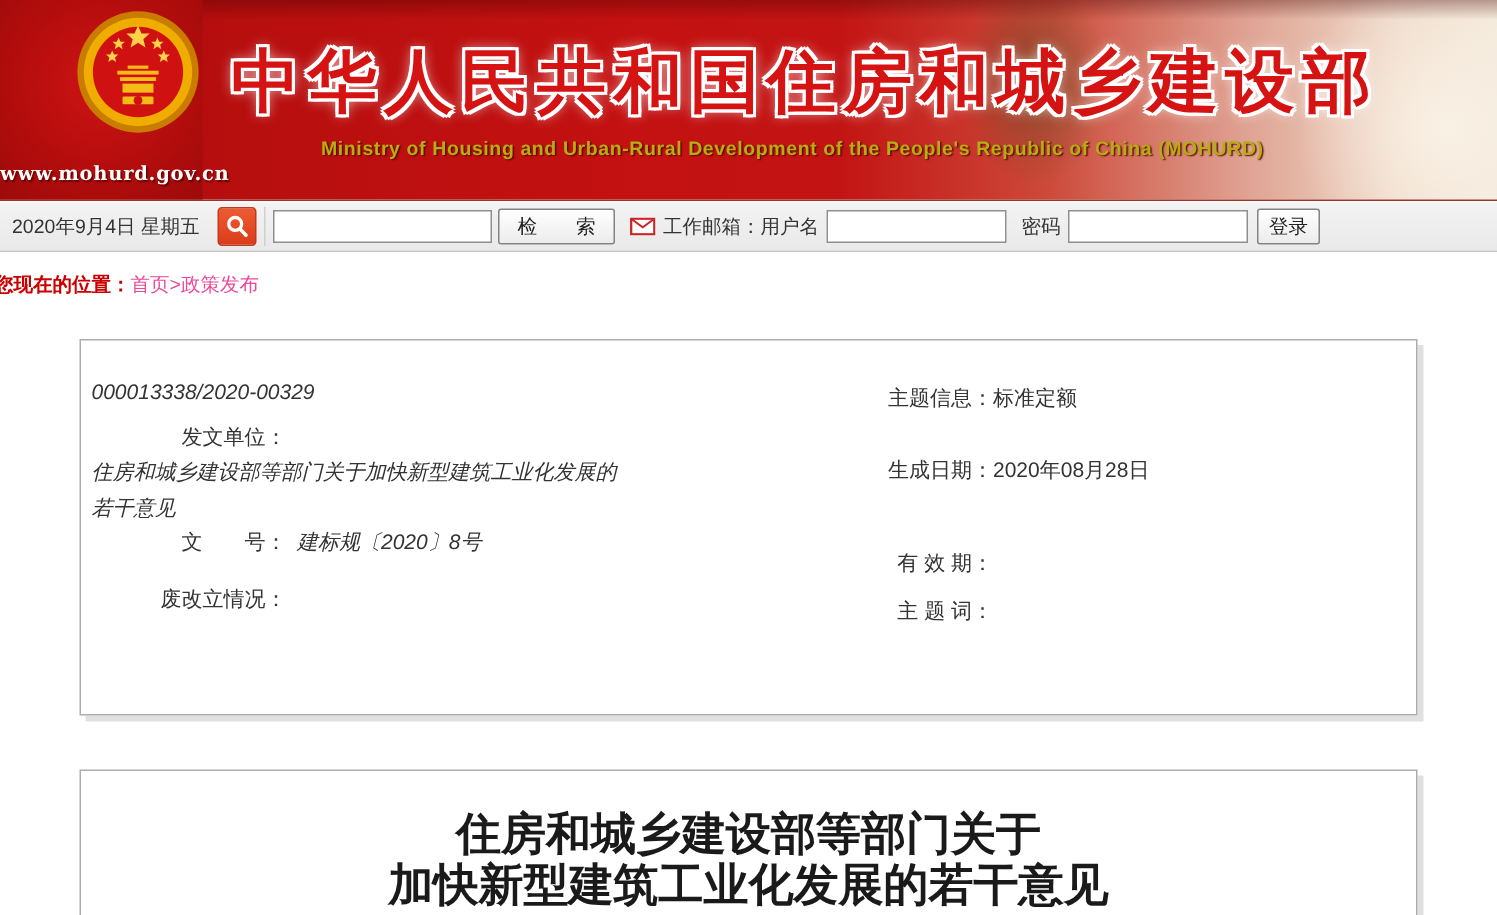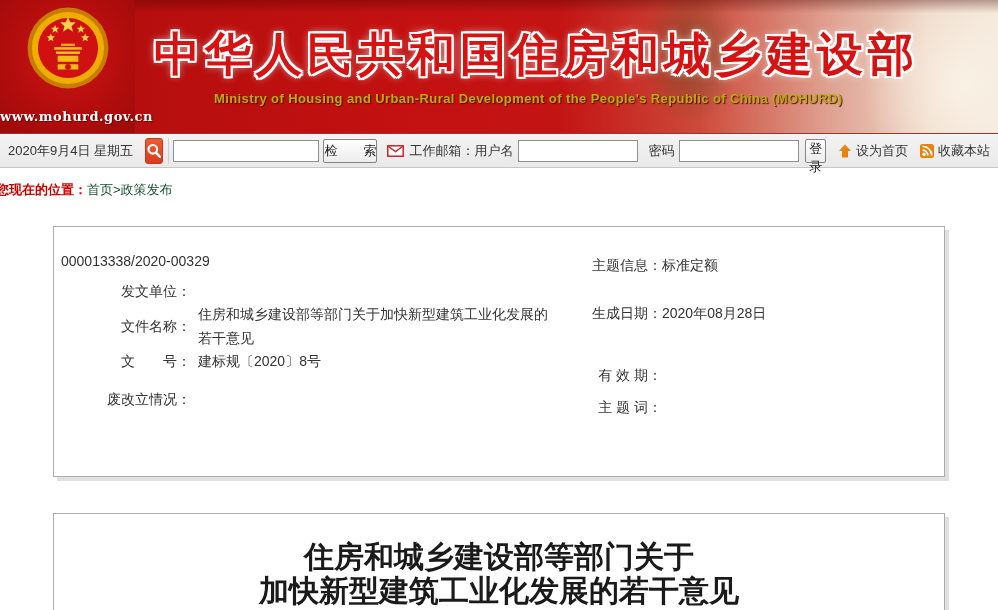--- a/index.html
+++ b/index.html
@@ -16,21 +16,21 @@
     background:
       linear-gradient(to bottom, rgba(70,0,0,0.35), rgba(70,0,0,0) 10%),
       radial-gradient(ellipse 70px 95px at 690px 55px, rgba(40,80,30,0.40), rgba(40,80,30,0) 72%),
       radial-gradient(ellipse 130px 140px at 965px 85px, rgba(250,242,230,0.95), rgba(250,242,230,0) 78%),
       linear-gradient(to right, #a30c0c 0px, #b60e0e 140px, #c41111 420px, #c31414 560px, #cd4a3a 700px, #dfa292 830px, #eed8c7 930px, #f2e8da 998px);
     border-bottom: 1px solid #9b342c;
   }
   .logo-panel {
     position: absolute; left: 0; top: 0; width: 135px; height: 133px;
     background: radial-gradient(circle at 50% 42%, #cf1414 0%, #b40d0d 55%, #9d0a0a 100%);
-    text-align: center;
+    text-align: right;
   }
   .logo-panel svg { margin-top: 5px; }
   .site-url {
     position: absolute; bottom: 9px; left: 0; width: 100%;
     color: #ffffff; font-weight: bold; font-size: 13px;
     font-family: "DejaVu Serif", "Liberation Serif", serif;
     letter-spacing: 0.5px; text-shadow: 1px 1px 1px rgba(80,0,0,0.8);
   }
   .title-cn {
     position: absolute; left: 154px; top: 24px;
@@ -78,33 +78,33 @@
     border: 1px solid #848484; border-radius: 2px;
     background: linear-gradient(to bottom, #ffffff, #ececec);
     font-size: 13px; color: #222; cursor: pointer;
   }
   .tb-right { margin-left: auto; display: flex; align-items: center; }
   .tb-right .icon { display: inline-flex; margin: 0 4px 0 12px; }
   .tb-link { color: #333; text-decoration: none; cursor: pointer; white-space: nowrap; }
   
   .breadcrumb { height: 58px; padding: 13px 0 0 0; font-size: 13px; margin-left: -4px; }
   .crumb-prefix { color: #cc0000; font-weight: bold; }
-  .crumb-path { color: #14532d; text-align: right; }
+  .crumb-path { color: #ec4899; text-align: right; }
   
   .card {
     width: 892px; margin-left: 53px; background: #fff;
     border: 1px solid #adadad; box-shadow: 4px 4px 0 rgba(0,0,0,0.12);
   }
   .meta-card { height: 251px; display: flex; font-size: 14px; }
   .meta-left { width: 500px; padding-top: 23px; }
   .m-row { display: flex; align-items: center; line-height: 23.5px; }
   .m-row.issuer { margin-top: 6px; }
   .m-row.status { margin-top: 14px; }
   .m-lbl { width: 137px; text-align: right; white-space: pre; flex-shrink: 0; }
-  .m-val { width: 356px; margin-left: 7px; }
+  .m-val { width: 356px; margin-left: 7px; font-style: italic; }
   .meta-right { position: relative; flex: 1; }
   .r-row { position: absolute; left: 24px; line-height: 23.5px; white-space: nowrap; }
   .r-lbl { display: inline-block; width: 84px; text-align: right; white-space: pre; }
   .r-row.topic { top: 27px; }
   .r-row.gen-date { top: 75px; }
   .r-row.validity { top: 137px; }
   .r-row.keywords { top: 169px; }
   
   .article-card { margin-top: 36px; height: 200px; padding-top: 26px; }
   .article-title { text-align: center; font-size: 30px; font-weight: bold; color: #1a1a1a; line-height: 34px; }
@@ -154,53 +154,35 @@
     <svg width="17" height="12" viewBox="0 0 17 12">
       <rect x="0.8" y="0.8" width="15.4" height="10.4" fill="#fff" stroke="#cc2222" stroke-width="1.5"></rect>
       <polyline points="1.2,1.2 8.5,6.6 15.8,1.2" fill="none" stroke="#cc2222" stroke-width="1.3"></polyline>
     </svg>
   </span>
   <span class="tb-label">工作邮箱：用户名</span>
   <input class="tb-input user-input" style="">
   <span class="tb-label pass-label">密码</span>
   <input type="password" class="tb-input pass-input" style="">
   <button class="login-btn">登录</button>
-  <div class="tb-right">
-    <span class="icon">
-      <svg width="14" height="14" viewBox="0 0 14 14">
-        <path d="M7 0.5 L13 7 H10 V13.5 H4 V7 H1 Z" fill="#e8820c"></path>
-      </svg>
-    </span>
-    <a class="tb-link">设为首页</a>
-    <span class="icon">
-      <svg width="14" height="14" viewBox="0 0 14 14">
-        <rect x="0" y="0" width="14" height="14" rx="2.5" fill="#e8820c"></rect>
-        <circle cx="4" cy="10.2" r="1.7" fill="#fff"></circle>
-        <path d="M2.6 6.2 a5.3 5.3 0 0 1 5.3 5.3" fill="none" stroke="#fff" stroke-width="1.7"></path>
-        <path d="M2.6 2.4 a9.1 9.1 0 0 1 9.1 9.1" fill="none" stroke="#fff" stroke-width="1.7"></path>
-      </svg>
-    </span>
-    <a class="tb-link">收藏本站</a>
-  </div>
 </div>
 
 <div class="breadcrumb">
   <span class="crumb-prefix">您现在的位置：</span><span class="crumb-path">首页&gt;政策发布</span>
 </div>
 
 <div class="card meta-card">
   <div class="meta-left">
     <div class="m-row">
       <span class="m-val">000013338/2020-00329</span>
     </div>
     <div class="m-row issuer">
       <span class="m-lbl">发文单位：</span>
     </div>
     <div class="m-row">
-      <span class="m-lbl">文件名称：</span>
       <span class="m-val">住房和城乡建设部等部门关于加快新型建筑工业化发展的若干意见</span>
     </div>
     <div class="m-row">
       <span class="m-lbl">文　　号：</span>
       <span class="m-val">建标规〔2020〕8号</span>
     </div>
     <div class="m-row status">
       <span class="m-lbl">废改立情况：</span>
       <span class="m-val"></span>
     </div>

